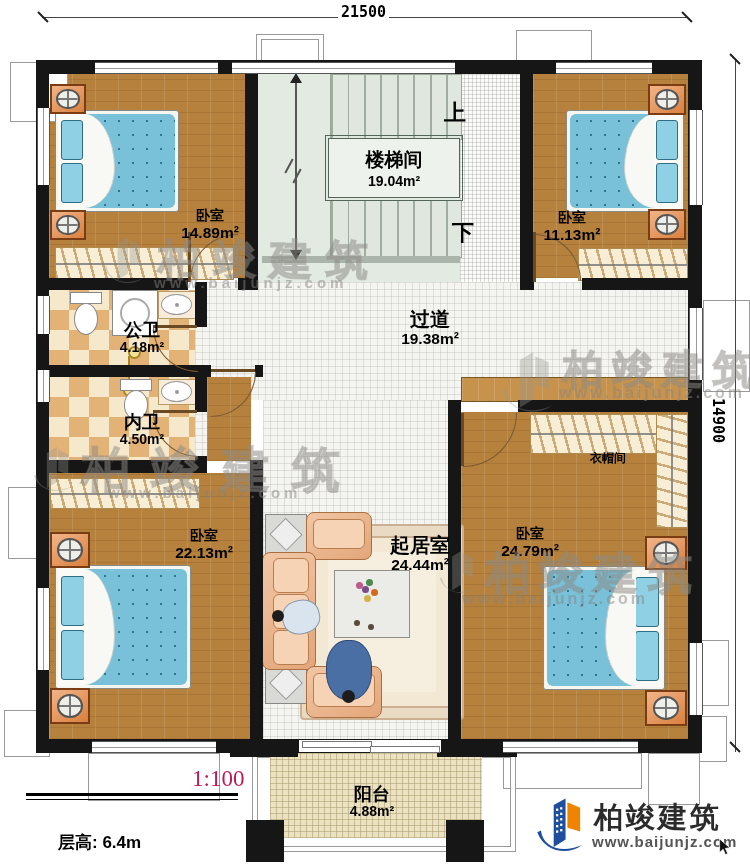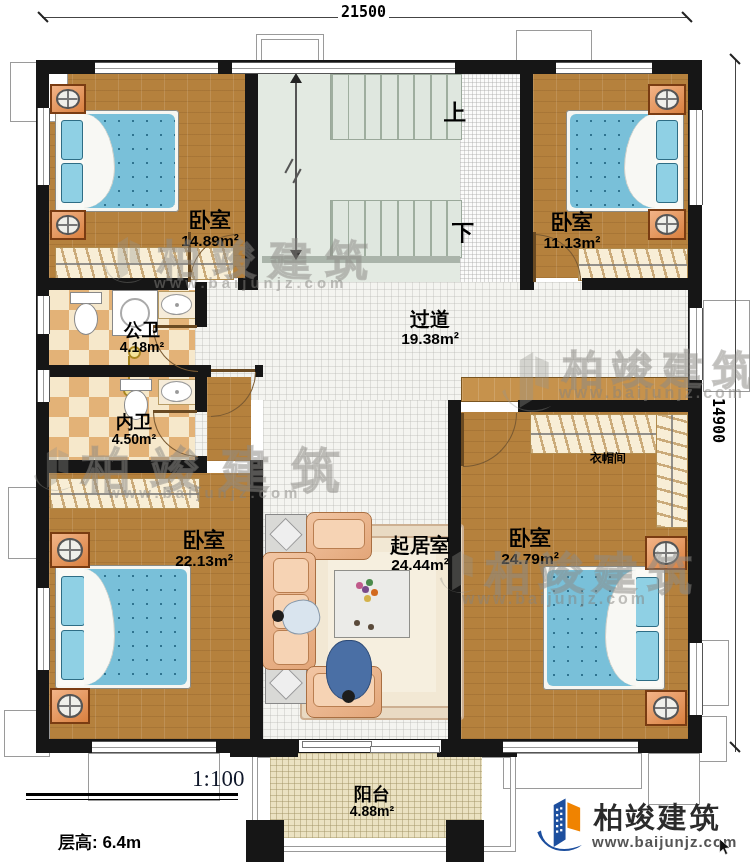--- a/index.html
+++ b/index.html
@@ -91,40 +91,40 @@
     box-shadow:9px 3px 0 #d2691e,4px -7px 0 #4a8a4a,-6px -4px 0 #c05a8a,2px 9px 0 #d4b24a;}
   .cup{width:6px;height:6px;border-radius:50%;background:#5a4a3a;z-index:13;}
   .tv{background:#141414;clip-path:polygon(0 7%,100% 0,100% 100%,0 93%);z-index:12;}
   .person-head{border-radius:50%;background:#1d1d1d;z-index:14;}
   .person-body{border-radius:45%;z-index:13;}
   .console{background-color:#c6924c;border:1px solid #7a5520;background-image:
     repeating-linear-gradient(90deg,rgba(255,255,255,.15) 0 1px,transparent 1px 16px);z-index:9;}
   
   .rlabel{transform:translateX(-50%);text-align:center;color:#000;font-weight:bold;
     line-height:1.12;white-space:nowrap;z-index:40;}
-  .rname{font-size:21px;}
+  .rname{font-size:14px;}
   .rarea{font-size:15.5px;}
   .sm .rname{font-size:18px;}
   .sm .rarea{font-size:14px;}
   .updown{font-size:22px;font-weight:bold;color:#000;z-index:40;}
   
   .dimline{background:#444;z-index:5;}
   .tick{width:14px;height:2px;background:#222;transform:rotate(45deg);z-index:6;}
   .dimtext{font-family:"DejaVu Sans Mono","Liberation Mono",monospace;font-weight:bold;
     font-size:15px;color:#000;background:#fff;padding:0 3px;z-index:6;}
   .dimtext-v{writing-mode:vertical-rl;}
   
   .wm{z-index:50;pointer-events:none;white-space:nowrap;}
   .wm-name{font-weight:800;color:rgba(150,148,144,.17);
     -webkit-text-stroke:1.5px rgba(140,138,133,.45);}
   .wm-url{font-weight:700;color:rgba(134,132,128,.5);}
   
   .tb-title{font-family:"Liberation Serif","DejaVu Serif",serif;font-size:31px;
     letter-spacing:4px;color:#000;z-index:45;}
-  .tb-scale{font-family:"Liberation Serif","DejaVu Serif",serif;font-size:23px;color:#0f172a;z-index:45;}
+  .tb-scale{font-family:"Liberation Serif","DejaVu Serif",serif;font-size:23px;color:#be185d;z-index:45;}
   .tb-line{background:#000;z-index:45;}
   .tb-row{font-size:17px;font-weight:bold;color:#000;z-index:45;}
   .brand-name{font-size:29px;font-weight:800;color:#2b2b2b;letter-spacing:3px;z-index:45;}
   .brand-url{font-size:15px;font-weight:800;color:#555;letter-spacing:1px;z-index:45;}
 </style>
 </head>
 <body>
 
 <div id="stage">
 
@@ -169,20 +169,24 @@
   <div class="a console" style="left:461px;top:377px;width:227px;height:23px"></div>
 
   <div class="a treads" style="left:330px;top:74px;width:130px;height:64px"></div>
   <div class="a treads" style="left:330px;top:200px;width:130px;height:56px"></div>
   <div class="a rail" style="left:262px;top:256px;width:198px;height:7px"></div>
   <div class="a" style="left:295px;top:80px;width:2px;height:172px;background:#555;z-index:8"></div>
   <div class="a" style="left:290px;top:73px;width:0;height:0;border-left:6px solid transparent;border-right:6px solid transparent;border-bottom:10px solid #222;z-index:8"></div>
   <div class="a" style="left:290px;top:250px;width:0;height:0;border-left:6px solid transparent;border-right:6px solid transparent;border-top:10px solid #222;z-index:8"></div>
   <div class="a" style="left:288px;top:158px;width:2px;height:16px;background:#555;transform:rotate(28deg);z-index:9"></div>
   <div class="a" style="left:296px;top:168px;width:2px;height:16px;background:#555;transform:rotate(28deg);z-index:9"></div>
+  <div class="a stairbox" style="left:328px;top:138px;width:130px;height:58px">
+    <div style="font-size:19px;font-weight:bold;margin-top:8px">楼梯间</div>
+    <div style="font-size:14px;font-weight:bold">19.04m²</div>
+  </div>
   <div class="a updown" style="left:444px;top:98px">上</div>
   <div class="a updown" style="left:452px;top:218px">下</div>
 
   <div class="a bed" style="left:55px;top:110px;width:122px;height:100px">
     <div class="bhead" style="left:2px"></div>
     <div class="pillow" style="left:5px;top:9px;width:20px;height:38px"></div>
     <div class="pillow" style="left:5px;top:52px;width:20px;height:38px"></div>
     <div class="mattress" style="left:28px;right:3px"></div>
     <div class="sheet sheet-l" style="left:28px"></div>
   </div>
@@ -337,21 +341,21 @@
     <div class="rarea">14.89m²</div>
   </div>
   <div class="a rlabel" style="left:572px;top:210px">
     <div class="rname">卧室</div>
     <div class="rarea">11.13m²</div>
   </div>
   <div class="a rlabel sm" style="left:142px;top:320px">
     <div class="rname">公卫</div>
     <div class="rarea">4.18m²</div>
   </div>
-  <div class="a rlabel sm" style="left:134px;top:412px">
+  <div class="a rlabel sm" style="left:142px;top:412px">
     <div class="rname">内卫</div>
     <div class="rarea">4.50m²</div>
   </div>
   <div class="a rlabel" style="left:430px;top:308px">
     <div class="rname" style="font-size:20px">过道</div>
     <div class="rarea">19.38m²</div>
   </div>
   <div class="a rlabel" style="left:608px;top:452px">
     <div class="rname" style="font-size:12px">衣帽间</div>
   </div>

